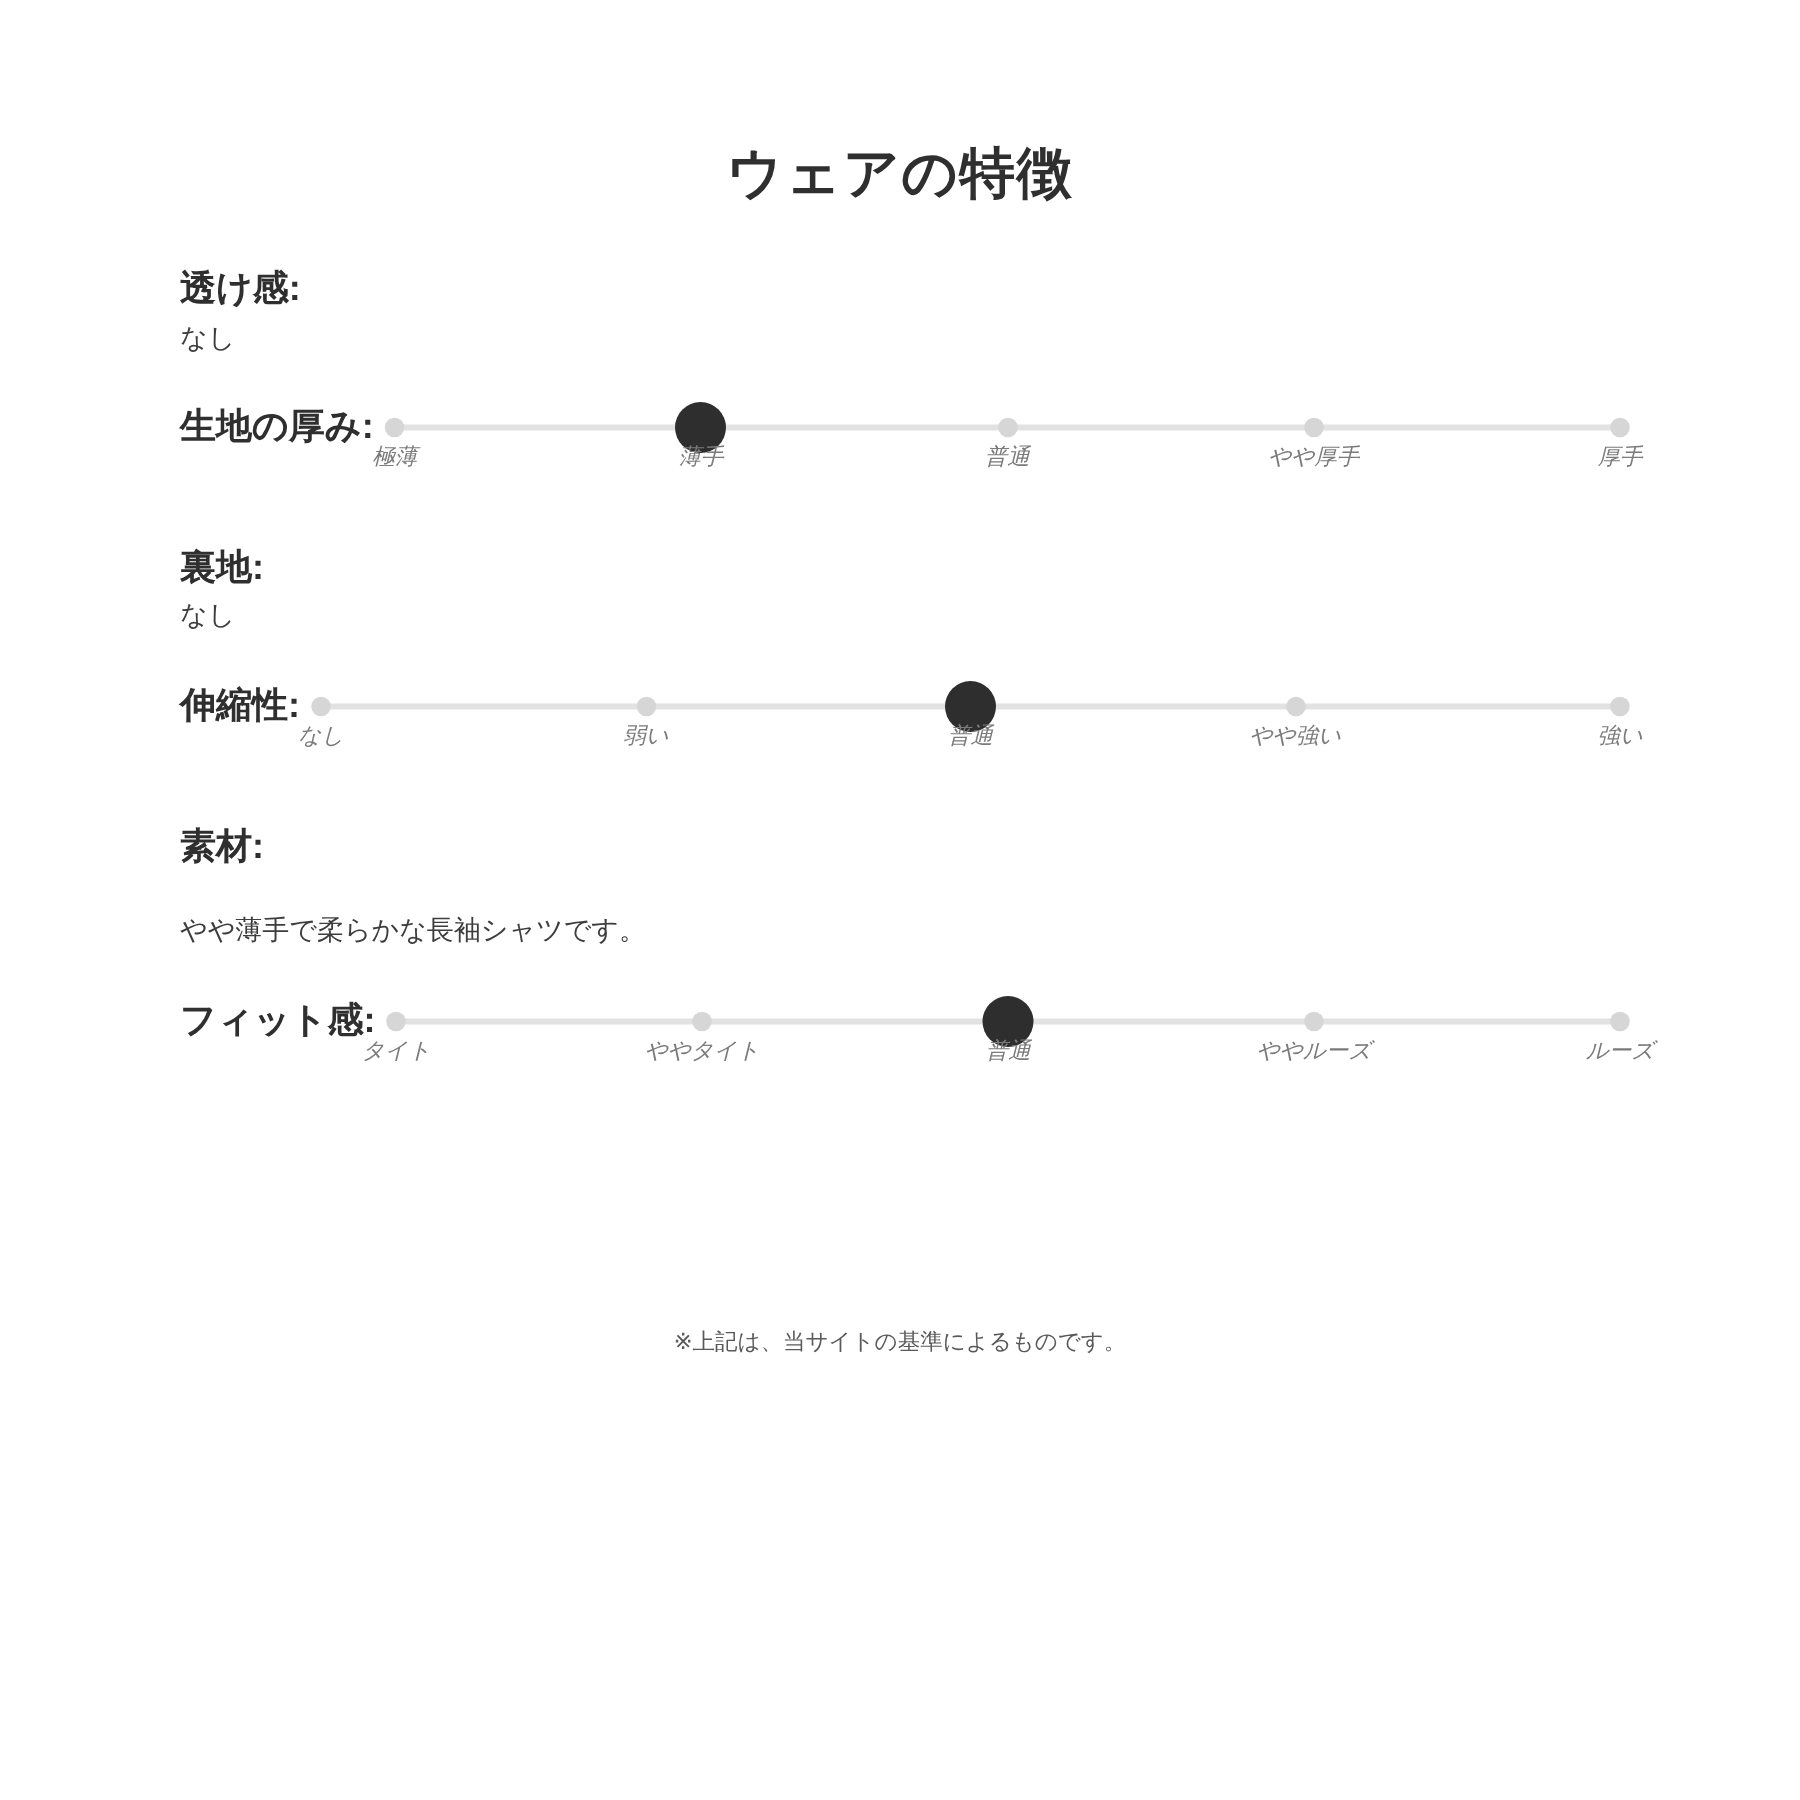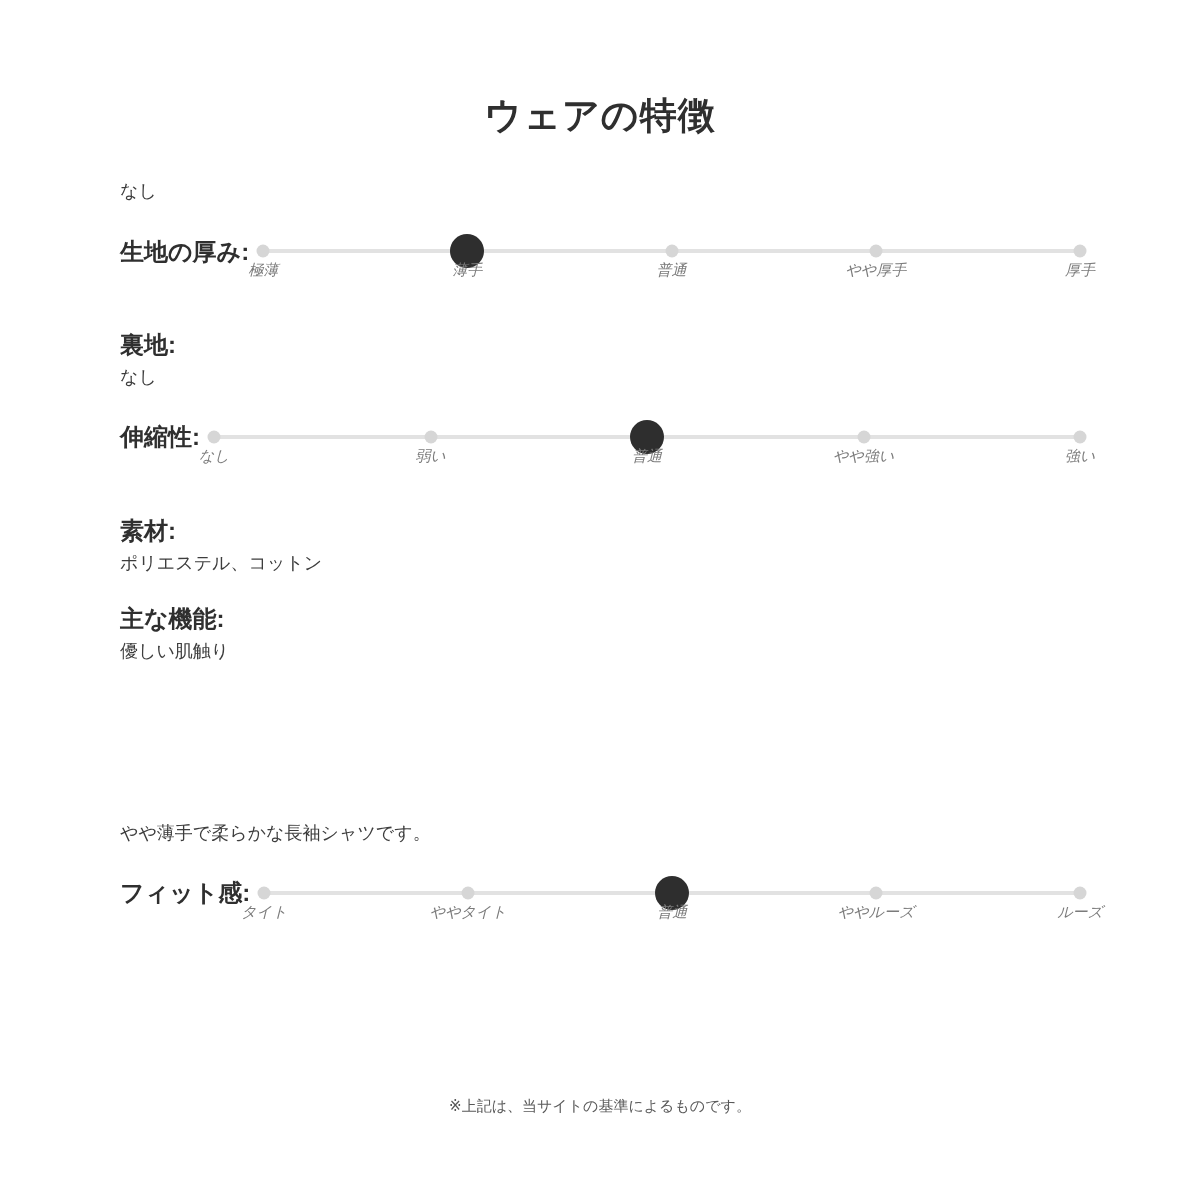--- a/index.html
+++ b/index.html
@@ -103,20 +103,21 @@
   }
 </style>
 </head>
 <body>
 
 <div class="container">
 
   <h1 class="page-title">ウェアの特徴</h1>
 
   <section class="section">
+    <h2 class="sec-label">透け感:</h2>
     <p class="sec-value">なし</p>
   </section>
 
   <section class="section slider-section">
     <div class="slider-row">
       <h2 class="sec-label">生地の厚み:</h2>
       <div class="slider">
         <div class="track"></div>
         <div class="stop" style="left:0%">
           <span class="dot"></span>
@@ -171,27 +172,22 @@
         <div class="stop" style="left:100%">
           <span class="dot"></span>
           <span class="stop-label">強い</span>
         </div>
       </div>
     </div>
   </section>
 
   <section class="section">
     <h2 class="sec-label">素材:</h2>
-    <p class="sec-value">ポリエステル、コットン</p>
-  </section>
-
-  <section class="section gap-large">
-    <h2 class="sec-label">主な機能:</h2>
-    <p class="sec-value">優しい肌触り</p>
-  </section>
+  </section>
+
 
   <section class="section">
     <p class="sec-value">やや薄手で柔らかな長袖シャツです。</p>
   </section>
 
   <section class="section slider-section">
     <div class="slider-row">
       <h2 class="sec-label">フィット感:</h2>
       <div class="slider">
         <div class="track"></div>

